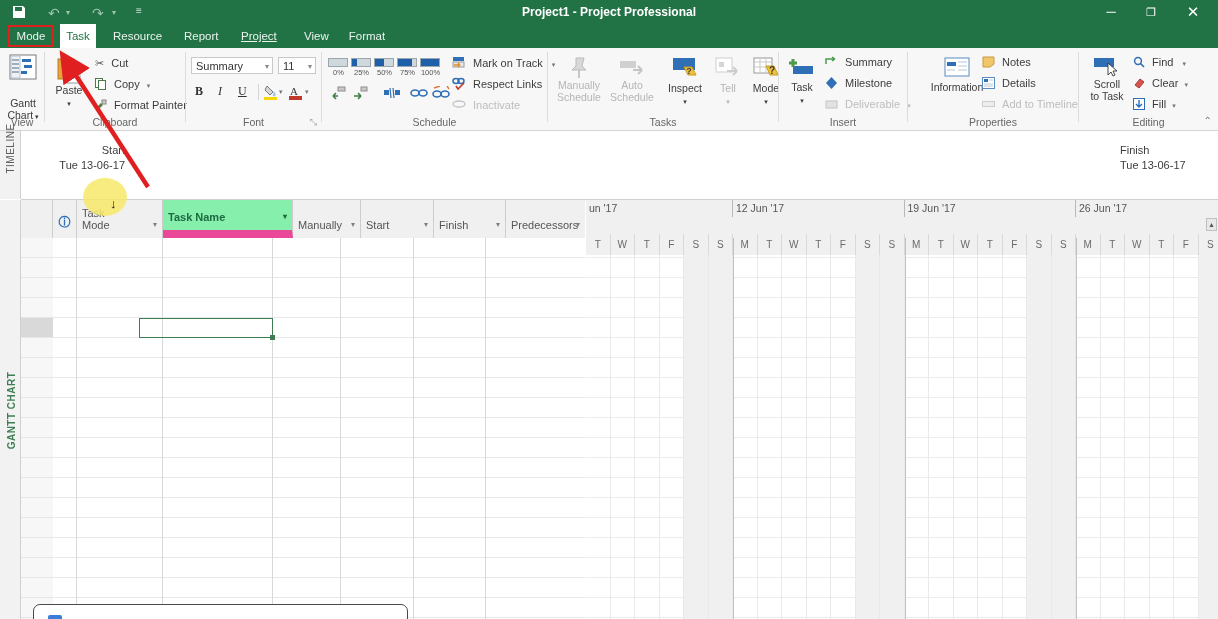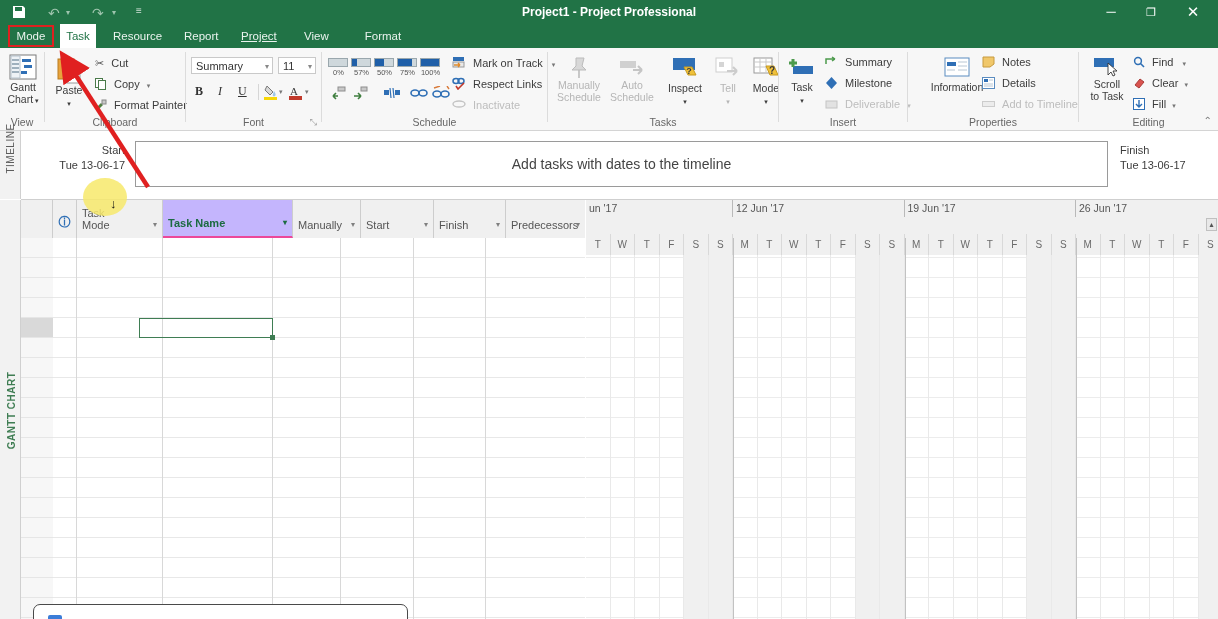--- a/index.html
+++ b/index.html
@@ -82,21 +82,21 @@
   .gc-side span{position:absolute;left:-29px;top:205px;width:80px;text-align:center;
                 transform:rotate(-90deg);transform-origin:center;color:#3f7d53;font-size:10px;
                 font-weight:bold;letter-spacing:.5px;}
   .table-hdr{position:absolute;left:21px;top:200px;width:564px;height:38px;background:#f0f0f0;
              border-bottom:1px solid #bdbdbd;}
   .th{position:absolute;top:0;height:38px;box-sizing:border-box;border-right:1px solid #cdcdcd;
       background:#f0f0f0;color:#555;font-size:11px;}
   .th span.t{position:absolute;left:5px;bottom:7px;}
   .th span.t2{position:absolute;left:5px;bottom:19px;}
   .th .car{position:absolute;right:5px;bottom:9px;color:#808080;font-size:8px;}
-  .th.sel{background:#c4b5fd;border-bottom:2px solid #ec4899;color:#1c6b41;font-weight:bold;}
+  .th.sel{background:#86efac;border-bottom:8px solid #ec4899;color:#1c6b41;font-weight:bold;}
   .rownum{position:absolute;left:21px;top:238px;width:32px;bottom:0;background:#f7f7f7;border-right:1px solid #cdcdcd;}
   .rn-cell{position:absolute;left:0;width:32px;height:20px;border-bottom:1px solid #e6e6e6;box-sizing:border-box;}
   .rn-cell.act{background:#d9d9d9;}
   .grid{position:absolute;left:53px;top:238px;width:532px;bottom:0;background:#fff;overflow:hidden;}
   .vline{position:absolute;top:0;bottom:0;width:1px;background:#d8d8d8;}
   .hline{position:absolute;left:0;right:0;height:1px;background:#e8e8e8;}
   .selcell{position:absolute;border:1.6px solid #3f7d53;box-sizing:border-box;background:transparent;}
   .selcell i{position:absolute;right:-3px;bottom:-3px;width:5px;height:5px;background:#3f7d53;display:block;}
 
   
@@ -147,21 +147,21 @@
     <div class="win-btn wb-close">✕</div>
   </div>
 
   <div class="tabbar">
     <div class="tab" style="left:10px;width:42px;text-align:center;padding:0;">Mode</div>
     <div class="tab active" style="left:60px;width:36px;text-align:center;padding:0;">Task</div>
     <div class="tab" style="left:104px;">Resource</div>
     <div class="tab" style="left:175px;">Report</div>
     <div class="tab" style="left:232px;text-decoration:underline;">Project</div>
     <div class="tab" style="left:295px;">View</div>
-    <div class="tab" style="left:360px;width:46px;text-align:center;padding:0;">Format</div>
+    <div class="tab" style="left:344px;width:46px;text-align:center;padding:0;">Format</div>
     <div class="tellme">
       <span class="bulb">💡</span><span>Tell me what you want to do...</span>
     </div>
     <div class="signin">Sign in</div>
     <div class="wb2 wb2-res">❐</div>
     <div class="wb2 wb2-close">✕</div>
   </div>
   <div class="tab-file-box"></div>
 
   <div class="ribbon">
@@ -172,21 +172,21 @@
           <rect x="1" y="1" width="26" height="24" fill="#fff" stroke="#7a7a7a"></rect>
           <rect x="2" y="2" width="9" height="22" fill="#eef2f6" stroke="#b6c2cc"></rect>
           <rect x="3" y="5" width="7" height="2" fill="#9fb0bd"></rect>
             <rect x="3" y="9" width="7" height="2" fill="#9fb0bd"></rect>
           <rect x="3" y="13" width="7" height="2" fill="#9fb0bd"></rect>
             <rect x="3" y="17" width="7" height="2" fill="#9fb0bd"></rect>
           <rect x="13" y="5" width="9" height="3" fill="#2f6fb5"></rect>
             <rect x="15" y="11" width="8" height="3" fill="#2f6fb5"></rect>
           <rect x="12" y="17" width="6" height="3" fill="#2f6fb5"></rect>
         </svg>
-        <div style="margin-top:2px;"><span>Gantt</span></div>
+        <div style="margin-top:18px;"><span>Gantt</span></div>
         <div><span>Chart</span><span style="font-size:7px;margin-left:2px;">▾</span></div>
       </div>
       <div class="grp-label">View</div>
     </div>
     <div class="grp-sep" style="left:44px;"></div>
 
     <div class="grp" style="left:45px;width:140px;">
       <div class="big-btn" style="left:6px;top:8px;width:36px;">
         <svg width="26" height="28" viewBox="0 0 26 28" style="display:block;margin:0 auto;">
           <rect x="2" y="3" width="16" height="20" fill="#e8a33d" stroke="#b97c20"></rect>
@@ -261,21 +261,21 @@
       <div class="pct" style="left:6px;top:10px;">
         <div class="bar">
             <i style="width:0%"></i>
           </div>
         <div class="lbl">0%</div>
       </div>
       <div class="pct" style="left:29px;top:10px;">
         <div class="bar">
             <i style="width:25%"></i>
           </div>
-        <div class="lbl">57%</div>
+        <div class="lbl">25%</div>
       </div>
       <div class="pct" style="left:52px;top:10px;">
         <div class="bar">
             <i style="width:50%"></i>
           </div>
         <div class="lbl">50%</div>
       </div>
       <div class="pct" style="left:75px;top:10px;">
         <div class="bar">
             <i style="width:75%"></i>
@@ -525,23 +525,20 @@
     <div class="collapse-car">⌃</div>
   </div>
 
   <div class="tl-side">
     <span>TIMELINE</span>
   </div>
   <div class="tl-area">
     <div class="tl-start">
       <div>Start</div>
       <div>Tue 13-06-17</div>
-    </div>
-    <div class="tl-box">
-      <span>Add tasks with dates to the timeline</span>
     </div>
     <div class="tl-finish">
       <div>Finish</div>
       <div>Tue 13-06-17</div>
     </div>
   </div>
 
   <div class="gc-side">
     <span>GANTT CHART</span>
   </div>

